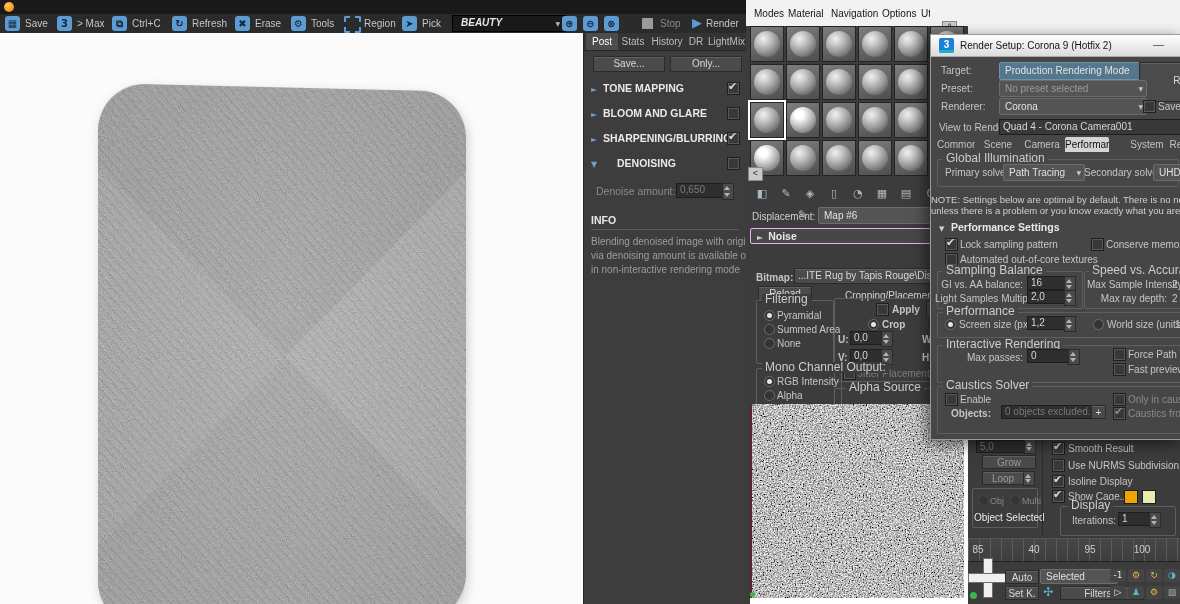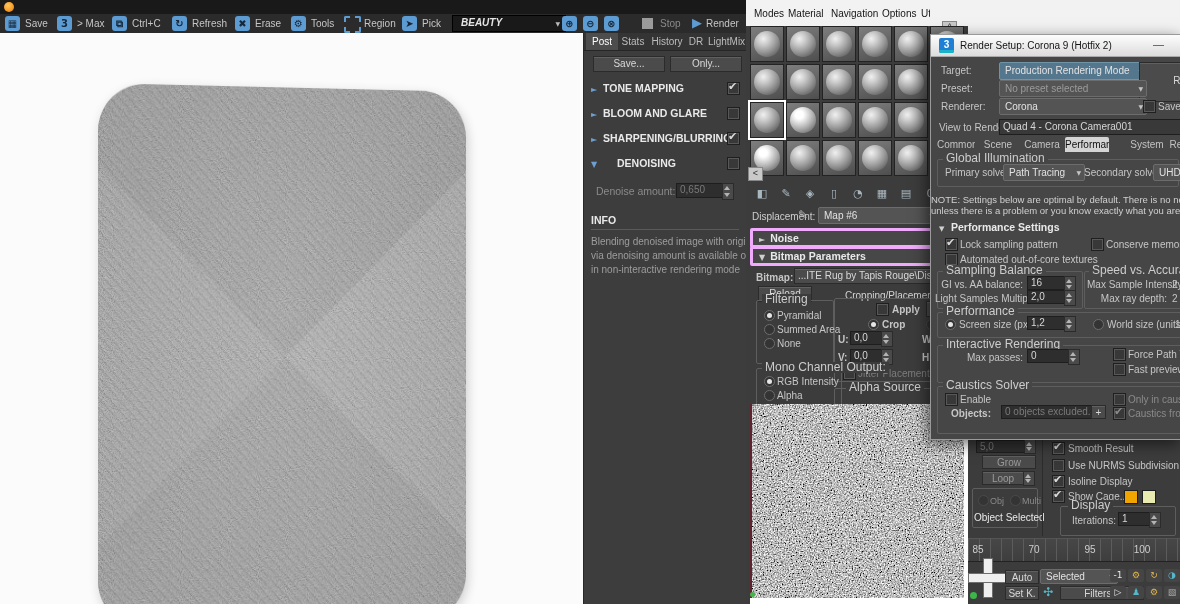--- a/index.html
+++ b/index.html
@@ -30,21 +30,21 @@
   .bgdlg{background:#464646}.bgme{background:#3c3c3c}
   .cmb{position:absolute;background:#545454;border:1px solid #6c6c6c;border-radius:2px;color:#e2e2e2;
        font-size:10px;line-height:15px;padding:0 5px;white-space:nowrap;overflow:hidden}
   .cmb::after{content:"▼";position:absolute;right:3px;top:0;bottom:0;font-size:6px;color:#c4c4c4;display:flex;align-items:center;font-family:"DejaVu Sans",sans-serif}
   .tbi{position:absolute;width:15px;height:15px;border-radius:3px;background:#5d9bd3;color:#16283a;
        font-size:10px;line-height:15px;text-align:center;font-weight:bold;font-family:"DejaVu Sans",sans-serif}
   .ptab{position:absolute;font-size:10px;color:#bcbcbc;text-align:center;line-height:17px}
   .ptab.act{background:#4d4d4d;color:#fff}
   .dtab{position:absolute;font-size:10px;color:#c2c2c2;text-align:center;line-height:15px;overflow:hidden;white-space:nowrap}
   .dtab.act{background:#d4d4d4;color:#101010;border-radius:2px 2px 0 0}
-  .roll{position:absolute;background:#474747;border:3px solid #f0abfc;border-radius:2px;
+  .roll{position:absolute;background:#474747;border:1px solid #f0abfc;border-radius:2px;
         font-weight:bold;color:#e8e8e8;font-size:10.5px;line-height:14px;padding-left:6px;white-space:nowrap}
   .rarr{color:#cfcfcf;font-size:8px;margin-right:5px;font-family:"DejaVu Sans",sans-serif}
   .scr{position:absolute;background:#c9c9c9;border:1px solid #878787;color:#2e2e2e;font-size:9px;line-height:10px;text-align:center}
   .mic{position:absolute;top:0;width:20px;height:16px;color:#a8b8c0;font-size:11px;line-height:16px;text-align:center;font-family:"DejaVu Sans",sans-serif}
   .stic{position:absolute;width:16px;height:13px;font-size:9px;line-height:13px;text-align:center;
         font-family:"DejaVu Sans",sans-serif;background:#454545;border-radius:2px}
   .sw{position:absolute;width:12px;height:12px;border:1px solid #1d1d1d}
   .sphc{position:absolute;width:34px;height:36px;background:linear-gradient(160deg,#7e7e7e,#4e4e4e);border:1px solid #232323;box-sizing:border-box}
   .sphc i{position:absolute;left:3px;top:4px;width:26px;height:26px;border-radius:50%;
           background:radial-gradient(circle at 36% 30%,#f0f0f0,#cacaca 25%,#969696 55%,#5d5d5d 85%,#4b4b4b)}
@@ -264,23 +264,20 @@
         <span class="mic" style="left: 192px;">◉</span>
       </div>
 
     <span class="t s10" style="left:6px;top:185px;color:#cfcfcf">Displacement:</span>
     <span class="t" style="left:52px;top:183px;color:#b9b9b9;font-size:12px;font-family:'DejaVu Sans',sans-serif">✎</span>
     <span class="cmb" style="left:72px;top:181px;width:108px;height:15px">Map #6</span>
 
     <div class="roll" style="left:4px;top:202px;width:212px;height:14px">
       <span class="rarr">►</span><span>Noise</span>
     </div>
-    <div class="roll" style="left:4px;top:220px;width:212px;height:14px">
-      <span class="rarr">▼</span><span>Bitmap Parameters</span>
-    </div>
 
     <span class="t s10 b" style="left:10px;top:246px">Bitmap:</span>
     <span class="btn s9" style="left:48px;top:242px;width:168px;height:14px;text-align:left;padding-left:3px">...ITE Rug by Tapis Rouge\Displace_Noise</span>
     <span class="btn" style="left:12px;top:260px;width:52px;height:14px">Reload</span>
 
     <span class="t s10" style="left:99px;top:264px;color:#d3d3d3">Cropping/Placement</span>
     <div class="grp" style="left:88px;top:272px;width:130px;height:82px"></div>
       <span class="cb" style="left:130px;top:277px"></span>
       <span class="t s10 b" style="left:146px;top:278px">Apply</span>
       <span class="btn" style="left:180px;top:275px;width:36px;height:14px;text-align:left;padding-left:4px">Vi</span>
@@ -364,21 +361,21 @@
     <span class="sw" style="left: 156px; top: 52px; background: rgb(240, 164, 0);"></span>
     <span class="sw" style="left: 174px; top: 52px; background: rgb(233, 234, 176);"></span>
     <div class="grp" style="left:92px;top:68px;width:114px;height:28px"></div>
     <span class="glab bgme" style="left:100px;top:62px">Display</span>
     <span class="t s10" style="left:104px;top:77px">Iterations:</span>
     <span class="fld" style="left:150px;top:74px;width:28px;height:12px">1</span>
     <span class="spin" style="left:181px;top:74px;height:14px"></span>
 
     <div class="ruler" style="left:0;top:100px;width:212px;height:22px"></div>
     <span class="t s10 tac" style="left:2px;top:106px;width:16px;color:#cfcfcf">85</span>
-    <span class="t s10 tac" style="left:58px;top:106px;width:16px;color:#cfcfcf">70</span>
+    <span class="t s10 tac" style="left:58px;top:106px;width:16px;color:#cfcfcf">40</span>
     <span class="t s10 tac" style="left:114px;top:106px;width:16px;color:#cfcfcf">95</span>
     <span class="t s10 tac" style="left:164px;top:106px;width:20px;color:#cfcfcf">100</span>
 
     <span class="ab" style="left:15px;top:120px;width:8px;height:38px;background:#efefef;border:1px solid #6e6e6e"></span>
     <span class="ab" style="left:0;top:135px;width:38px;height:8px;background:#efefef;border:1px solid #6e6e6e"></span>
     <span class="ab" style="left:2px;top:154px;width:7px;height:7px;border-radius:50%;background:#3cb54a"></span>
 
     <span class="btn" style="left:37px;top:132px;width:32px;height:12px">Auto</span>
     <span class="btn" style="left:37px;top:148px;width:32px;height:12px">Set K.</span>
     <span class="cmb" style="left:72px;top:131px;width:66px;height:13px;line-height:13px">Selected</span>

